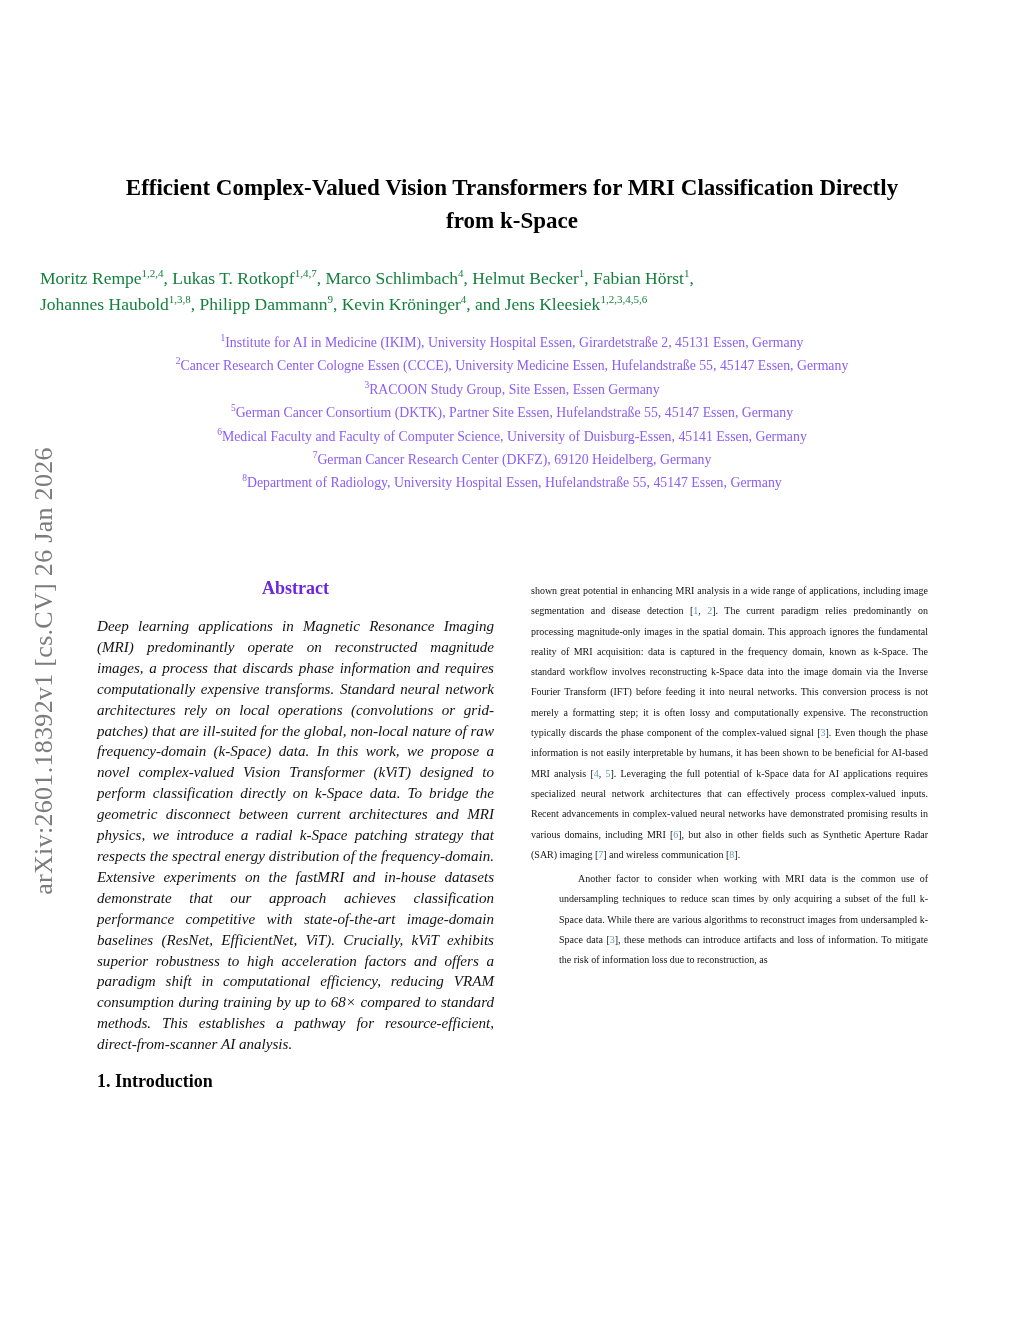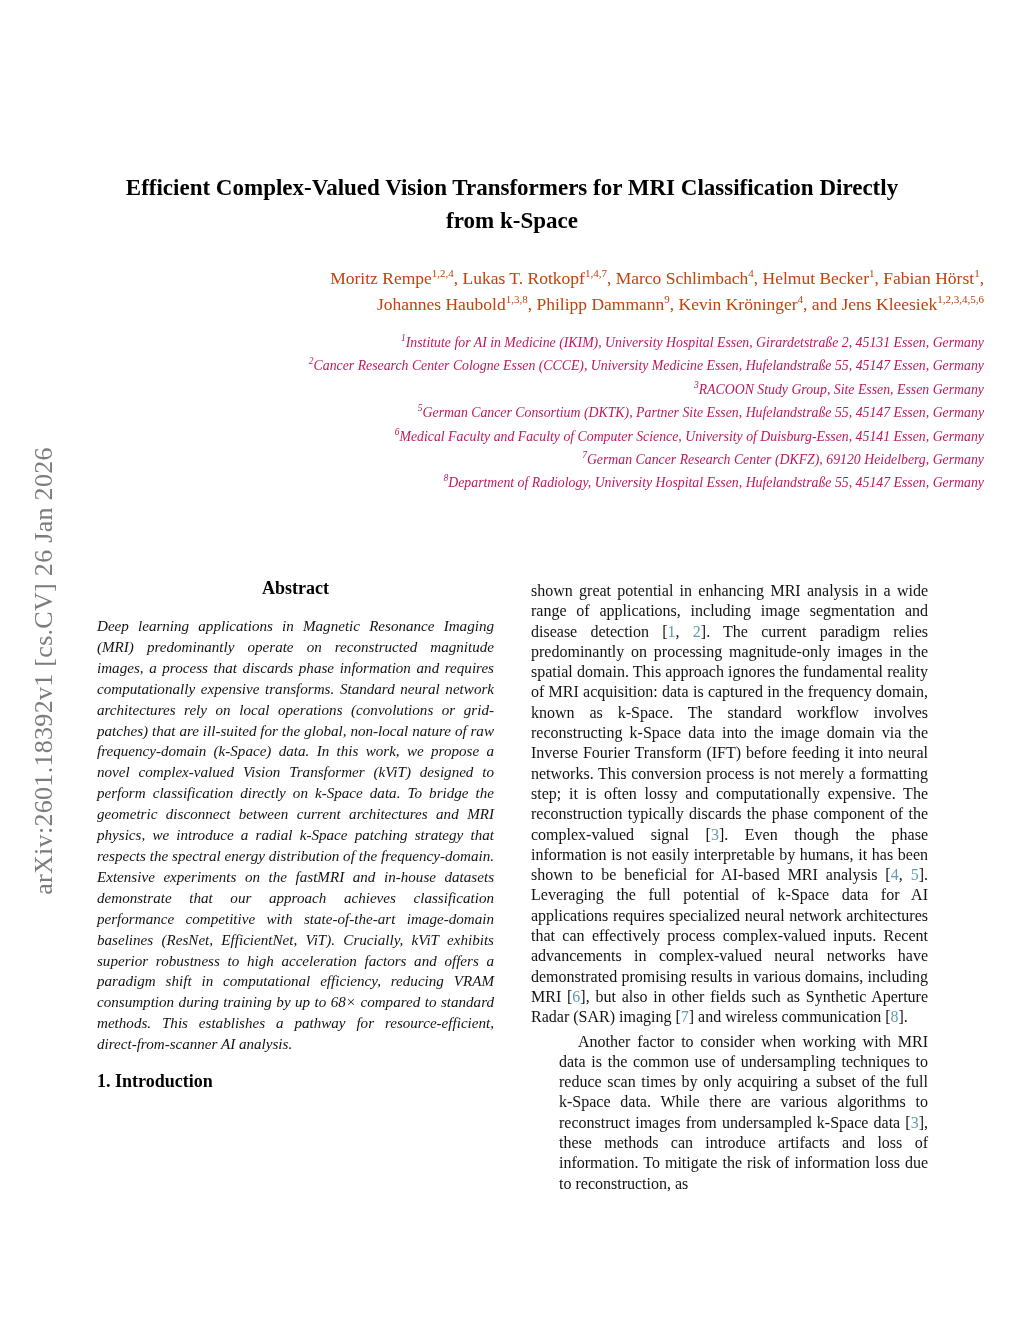--- a/index.html
+++ b/index.html
@@ -29,65 +29,64 @@
     text-align: center;
     font-size: 23px;
     font-weight: bold;
     line-height: 33px;
     color: #000000;
   }
 
   .authors {
     position: absolute;
     top: 265px; left: 40px; width: 944px;
-    text-align: right;
+    text-align: left;
     font-size: 17.5px;
     line-height: 26px;
-    color: #c2410c;
+    color: #15803d;
   }
   .authors sup { font-size: 11px; line-height: 0; }
 
   .affiliations {
     position: absolute;
     top: 331px; left: 40px; width: 944px;
-    text-align: right;
-    font-style: italic;
+    text-align: center;
     font-size: 13.8px;
-    color: #be185d;
+    color: #8b5cf6;
   }
   .affil-line { line-height: 23.4px; }
   .affil-line sup { font-size: 9.5px; line-height: 0; }
 
   .col-left  { position: absolute; top: 578px; left: 97px;  width: 397px; }
   .col-right { position: absolute; top: 581px; left: 531px; width: 397px; }
 
   .abstract-heading {
     text-align: center;
     font-weight: bold;
     font-size: 18px;
     margin: 0 0 17px 0;
-    color: #000000;
+    color: #6d28d9;
   }
   .abstract-body {
     font-style: italic;
     font-size: 15.1px;
     line-height: 20.9px;
     text-align: justify;
     margin: 0;
   }
 
   .section-heading {
     font-weight: bold;
     font-size: 18px;
     margin: 16px 0 13px 0;
     color: #000;
   }
 
   .body-text {
-    font-size: 16px;
+    font-size: 10px;
     line-height: 20.3px;
     text-align: justify;
     margin: 0;
   }
   .para-indent { text-indent: 19px; margin-top: 4px; margin-left: 28px; }
 
   .cite { color: var(--cite-color, #5f9ab5); cursor: pointer; }
 </style>
 </head>
 <body>

